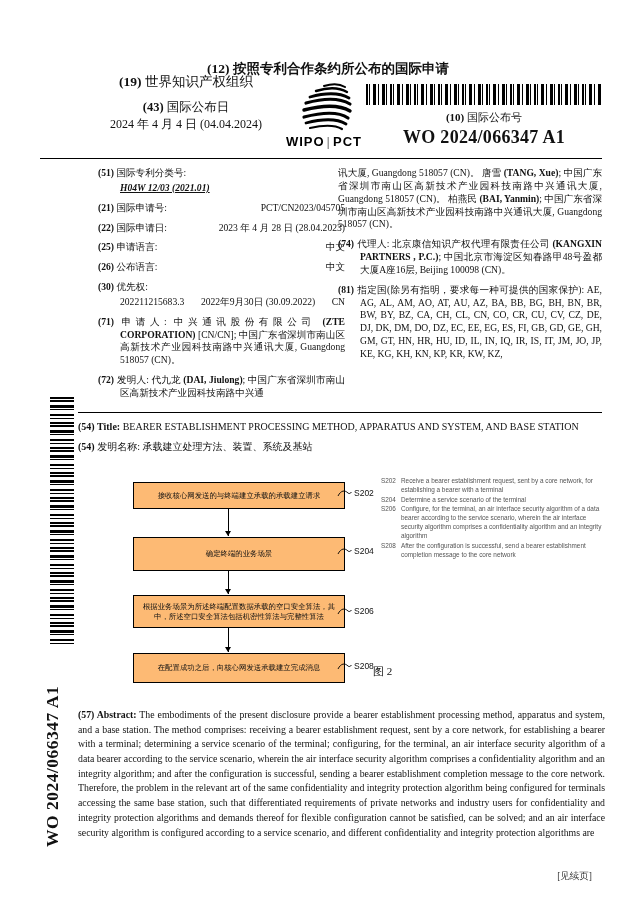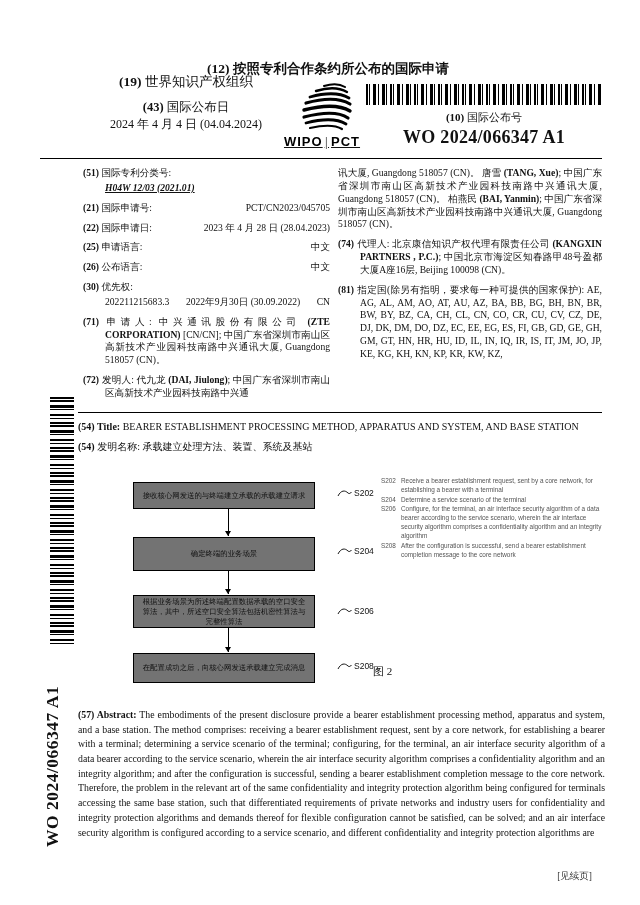--- a/index.html
+++ b/index.html
@@ -12,41 +12,41 @@
   
   .pct-line{position:absolute;top:60px;left:8px;width:640px;text-align:center;
     font-size:13.5px;font-weight:bold;}
   .org-block{position:absolute;top:74px;left:88px;width:196px;text-align:center;line-height:1.25;}
   .org-name{font-size:13.5px;}
   .org-bureau{font-size:12.5px;letter-spacing:7px;margin-top:1px;}
   .pubdate-label{font-size:12.5px;margin-top:9px;}
   .pubdate-value{font-size:12px;font-weight:normal;margin-top:1px;}
   .tagnum{font-weight:bold;}
   
-  .logo-block{position:absolute;top:82px;left:282px;width:80px;text-align:center;text-decoration:underline;}
+  .logo-block{position:absolute;top:82px;left:282px;width:80px;text-align:right;}
   .logo-block svg{display:block;margin:0 auto;}
   .logo-text{font-family:"Liberation Sans","DejaVu Sans",sans-serif;font-weight:bold;
     font-size:13px;letter-spacing:1px;margin-top:2px;color:#000;}
   .logo-sep{font-weight:normal;color:#777;padding:0 2px;}
   
   .barcode-top{position:absolute;top:84px;left:366px;width:236px;height:21px;
     background:repeating-linear-gradient(90deg,
       #000 0 2px,#fff 2px 3px,#000 3px 4px,#fff 4px 7px,
       #000 7px 10px,#fff 10px 12px,#000 12px 13px,#fff 13px 16px,
       #000 16px 19px,#fff 19px 20px,#000 20px 21px,#fff 21px 24px);}
   .pubnum-block{position:absolute;top:110px;left:366px;width:236px;text-align:center;}
   .pubnum-label{font-size:11px;}
   .pubnum-value{font-size:18px;font-weight:bold;margin-top:2px;letter-spacing:.3px;}
   
   .rule{position:absolute;height:0;border-top:1.6px solid #000;}
   .rule-header{top:158px;left:40px;width:562px;}
   .rule-title{top:412px;left:78px;width:524px;}
   
   .col{position:absolute;top:167px;font-size:9.6px;line-height:1.34;}
-  .col-left{left:83px;width:247px;}
+  .col-left{left:98px;width:247px;}
   .col-right{left:338px;width:264px;}
   .kv{display:flex;justify-content:space-between;margin-bottom:7px;}
   .kv .k{white-space:nowrap;}
   .sub-line{padding-left:22px;margin-top:-5px;margin-bottom:7px;text-decoration:underline;}
   .ipc-value{font-weight:bold;font-style:italic;}
   .prio-line{display:flex;justify-content:space-between;padding-left:22px;margin-top:-5px;margin-bottom:7px;}
   .para{text-align:justify;margin:0 0 7px 0;padding-left:22px;text-indent:-22px;}
   .para .tagnum{padding-right:3px;}
   
   .barcode-side{position:absolute;left:50px;top:397px;width:24px;height:248px;
@@ -55,23 +55,23 @@
       #000 8px 11px,#fff 11px 12px,#000 12px 13px,#fff 13px 17px,
       #000 17px 19px,#fff 19px 21px,#000 21px 22px,#fff 22px 25px);}
   .side-pubnum{position:absolute;left:42px;top:650px;width:34px;height:232px;
     writing-mode:vertical-rl;transform:rotate(180deg);
     font-size:17.5px;font-weight:bold;text-align:center;letter-spacing:.5px;}
   
   .title-block{position:absolute;left:78px;top:420px;width:524px;font-size:10px;line-height:1.4;}
   .title-row{margin-bottom:6px;}
   
   .flow{position:absolute;left:100px;top:478px;width:300px;height:218px;}
-  .fbox{position:absolute;left:33px;width:182px;border:1px solid #000;box-sizing:border-box;
+  .fbox{position:absolute;left:33px;width:212px;border:1px solid #000;box-sizing:border-box;
     display:flex;align-items:center;justify-content:center;text-align:center;
-    font-size:7.4px;line-height:1.35;padding:1px 8px;background:#737373;}
+    font-size:7.4px;line-height:1.35;padding:1px 8px;background:#fdba74;}
   .fbox-1{top:4px;height:27px;}
   .fbox-2{top:59px;height:34px;}
   .fbox-3{top:117px;height:33px;}
   .fbox-4{top:175px;height:30px;}
   .arrow{position:absolute;left:128px;width:1px;background:#000;}
   .arrow::after{content:"";position:absolute;bottom:0;left:-3px;
     border-left:3.5px solid transparent;border-right:3.5px solid transparent;
     border-top:5px solid #000;}
   .arrow-1{top:31px;height:27px;}
   .arrow-2{top:93px;height:23px;}

